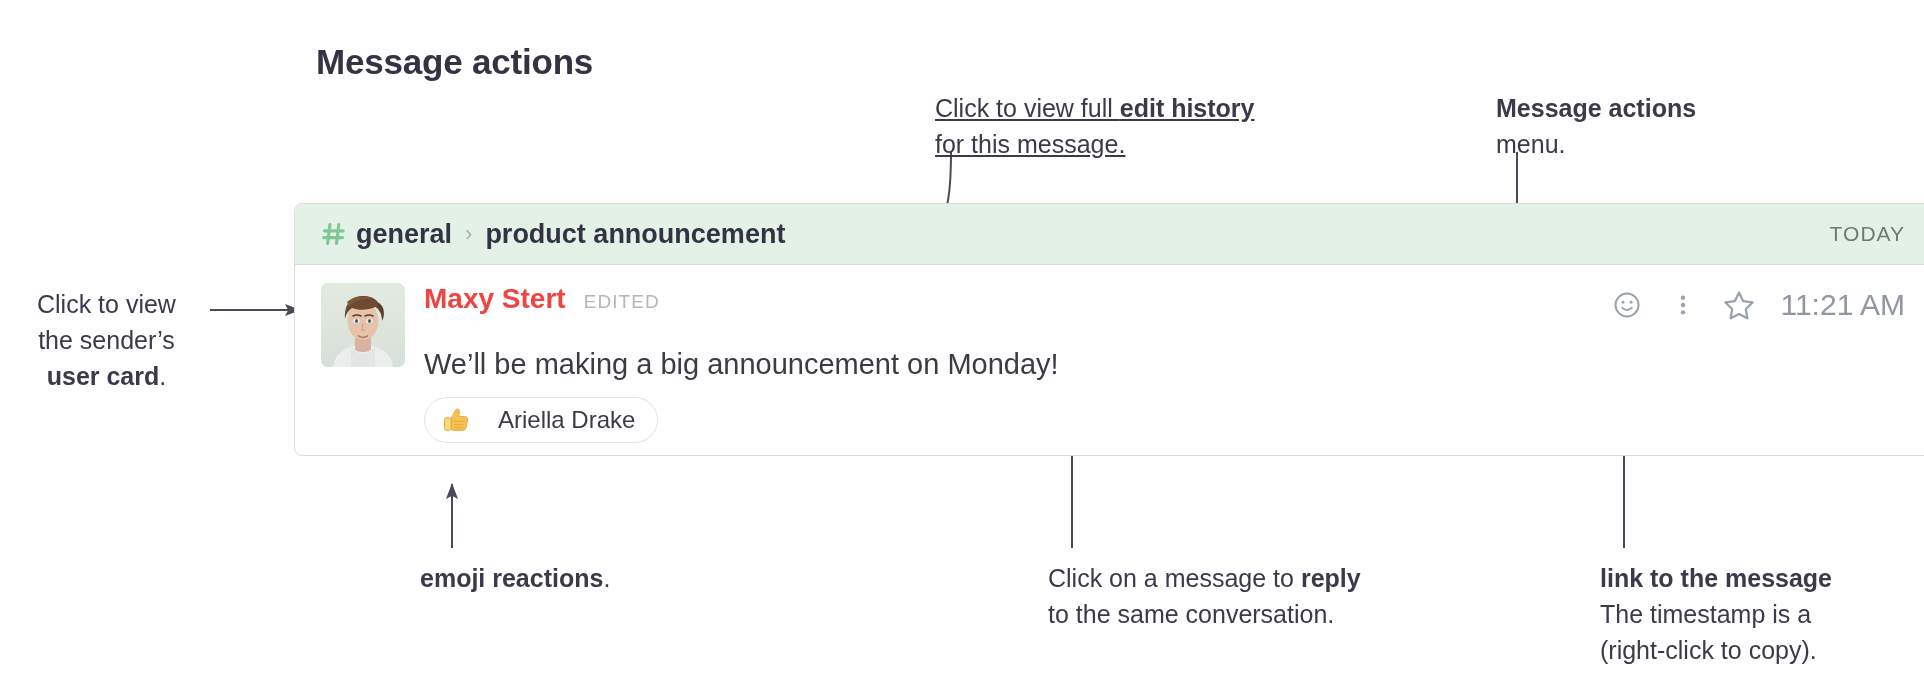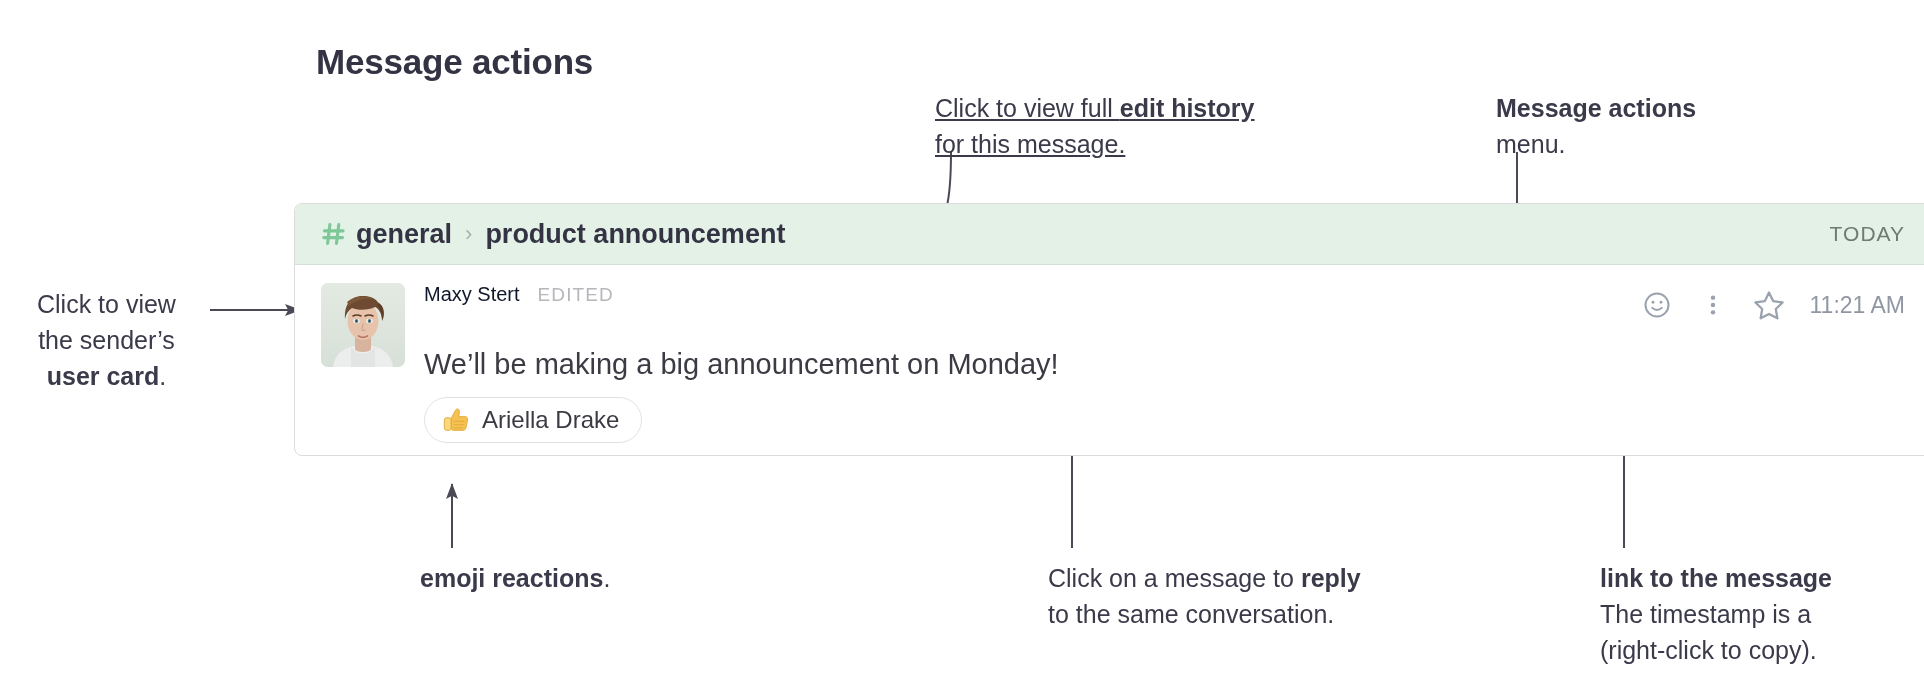--- a/index.html
+++ b/index.html
@@ -125,23 +125,23 @@
   #avatar svg { display: block; }
 
   #message-main { flex: 1 1 auto; min-width: 0; }
 
   #sender-line {
     display: flex;
     align-items: baseline;
     height: 34px;
   }
   #sender-name {
-    font-size: 20px;
-    font-weight: 400;
-    color: #0f172a;
+    font-size: 28px;
+    font-weight: 700;
+    color: #ef4444;
     white-space: nowrap;
   }
   #edited-label {
     margin-left: 18px;
     font-size: 19px;
     letter-spacing: 1.1px;
     color: #b6b6bb;
     white-space: nowrap;
   }
   #message-text {
@@ -156,20 +156,21 @@
   #reactions { margin-top: 14px; display: flex; }
   .reaction-chip {
     display: inline-flex;
     align-items: center;
     height: 46px;
     padding: 0 22px 0 16px;
     border: 1px solid #e2e2e4;
     border-radius: 23px;
     background: #fff;
     box-sizing: border-box;
+    gap: 16px;
   }
   .reaction-emoji { font-size: 27px; line-height: 1; margin-right: 11px; }
   .reaction-emoji svg { display:block; }
   .reaction-name { font-size: 24px; color: #3b3b44; white-space: nowrap; }
 
   
   #message-actions {
     position: absolute;
     right: 26px;
     top: 20px;
@@ -179,21 +180,21 @@
   }
   .act-icon {
     width: 34px; height: 34px;
     margin-left: 22px;
     display: flex; align-items: center; justify-content: center;
   }
   .act-icon:first-child { margin-left: 0; }
   .act-icon svg { display: block; }
   #msg-timestamp {
     margin-left: 24px;
-    font-size: 23px;
+    font-size: 30px;
     color: #9097a2;
     white-space: nowrap;
   }
 </style>
 </head>
 <body>
 
 <div id="page-title">Message actions</div>
 
 <svg id="connectors" viewBox="0 0 1924 696" width="1924" height="696">

